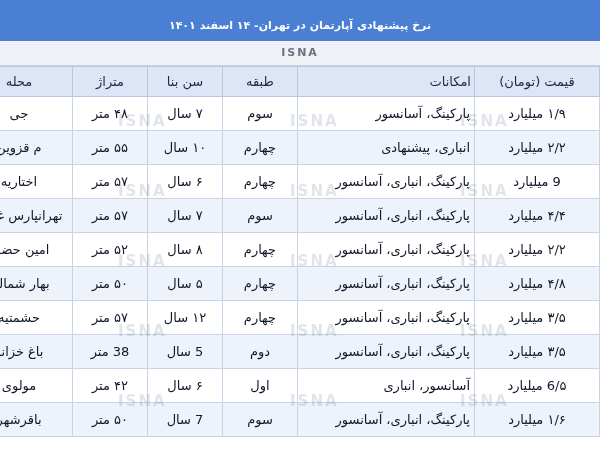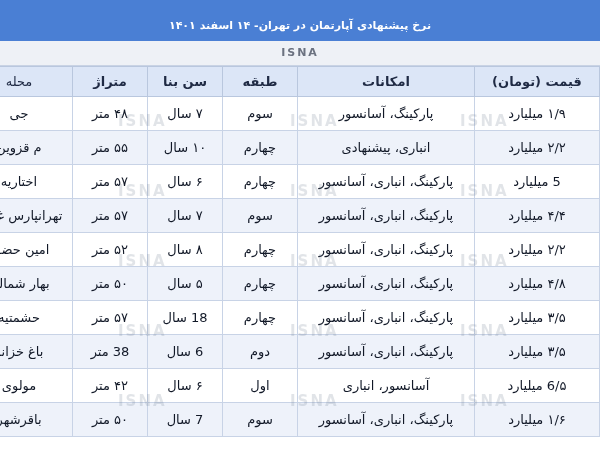--- a/index.html
+++ b/index.html
@@ -41,21 +41,21 @@
     width: 600px;
     border-collapse: collapse;
     table-layout: fixed;
     position: relative;
     z-index: 2;
   }
   th {
     background: #dce6f7;
     color: #1f2a44;
     font-size: 13px;
-    font-weight: bold;
+    font-weight: normal;
     height: 29px;
     border: 1px solid #b9c7de;
     text-align: center;
     vertical-align: middle;
     padding: 0 3px;
   }
   td {
     font-size: 13px;
     color: #111827;
     height: 33px;
@@ -64,21 +64,21 @@
     vertical-align: middle;
     padding: 0 4px;
     background: transparent;
     white-space: nowrap;
     overflow: hidden;
   }
   tr.row-odd td { background: #ffffff; }
   tr.row-even td { background: #eef2fa; }
   tr.row-odd td.col-price, tr.row-even td.col-price { }
   .col-price { width: 118px; }
-  .col-amen  { width: 170px; text-align: center; }
+  .col-amen  { width: 170px; text-align: right; }
   .col-floor { width: 68px; margin-top: 37px; }
   .col-age   { width: 68px; }
   .col-area  { width: 68px; }
   .col-hood  { width: 100px; font-weight: normal; }
   .watermarks {
     position: absolute;
     top: 70px;
     left: 0;
     width: 600px;
     height: 380px;
@@ -124,21 +124,21 @@
         </tr>
         <tr class="row-even">
           <td class="col-price">۲/۲ میلیارد</td>
           <td class="col-amen">انباری، پیشنهادی</td>
           <td class="col-floor">چهارم</td>
           <td class="col-age">۱۰ سال</td>
           <td class="col-area">۵۵ متر</td>
           <td class="col-hood">م قزوین</td>
         </tr>
         <tr class="row-odd">
-          <td class="col-price">5 میلیارد</td>
+          <td class="col-price">9 میلیارد</td>
           <td class="col-amen">پارکینگ، انباری، آسانسور</td>
           <td class="col-floor">چهارم</td>
           <td class="col-age">۶ سال</td>
           <td class="col-area">۵۷ متر</td>
           <td class="col-hood">اختاریه</td>
         </tr>
         <tr class="row-even">
           <td class="col-price">۴/۴ میلیارد</td>
           <td class="col-amen">پارکینگ، انباری، آسانسور</td>
           <td class="col-floor">سوم</td>
@@ -159,29 +159,29 @@
           <td class="col-amen">پارکینگ، انباری، آسانسور</td>
           <td class="col-floor">چهارم</td>
           <td class="col-age">۵ سال</td>
           <td class="col-area">۵۰ متر</td>
           <td class="col-hood">بهار شمالی</td>
         </tr>
         <tr class="row-odd">
           <td class="col-price">۳/۵ میلیارد</td>
           <td class="col-amen">پارکینگ، انباری، آسانسور</td>
           <td class="col-floor">چهارم</td>
-          <td class="col-age">18 سال</td>
+          <td class="col-age">۱۲ سال</td>
           <td class="col-area">۵۷ متر</td>
           <td class="col-hood">حشمتیه</td>
         </tr>
         <tr class="row-even">
           <td class="col-price">۳/۵ میلیارد</td>
           <td class="col-amen">پارکینگ، انباری، آسانسور</td>
           <td class="col-floor">دوم</td>
-          <td class="col-age">6 سال</td>
+          <td class="col-age">5 سال</td>
           <td class="col-area">38 متر</td>
           <td class="col-hood">باغ خزانه</td>
         </tr>
         <tr class="row-odd">
           <td class="col-price">6/۵ میلیارد</td>
           <td class="col-amen">آسانسور، انباری</td>
           <td class="col-floor">اول</td>
           <td class="col-age">۶ سال</td>
           <td class="col-area">۴۲ متر</td>
           <td class="col-hood">مولوی</td>

